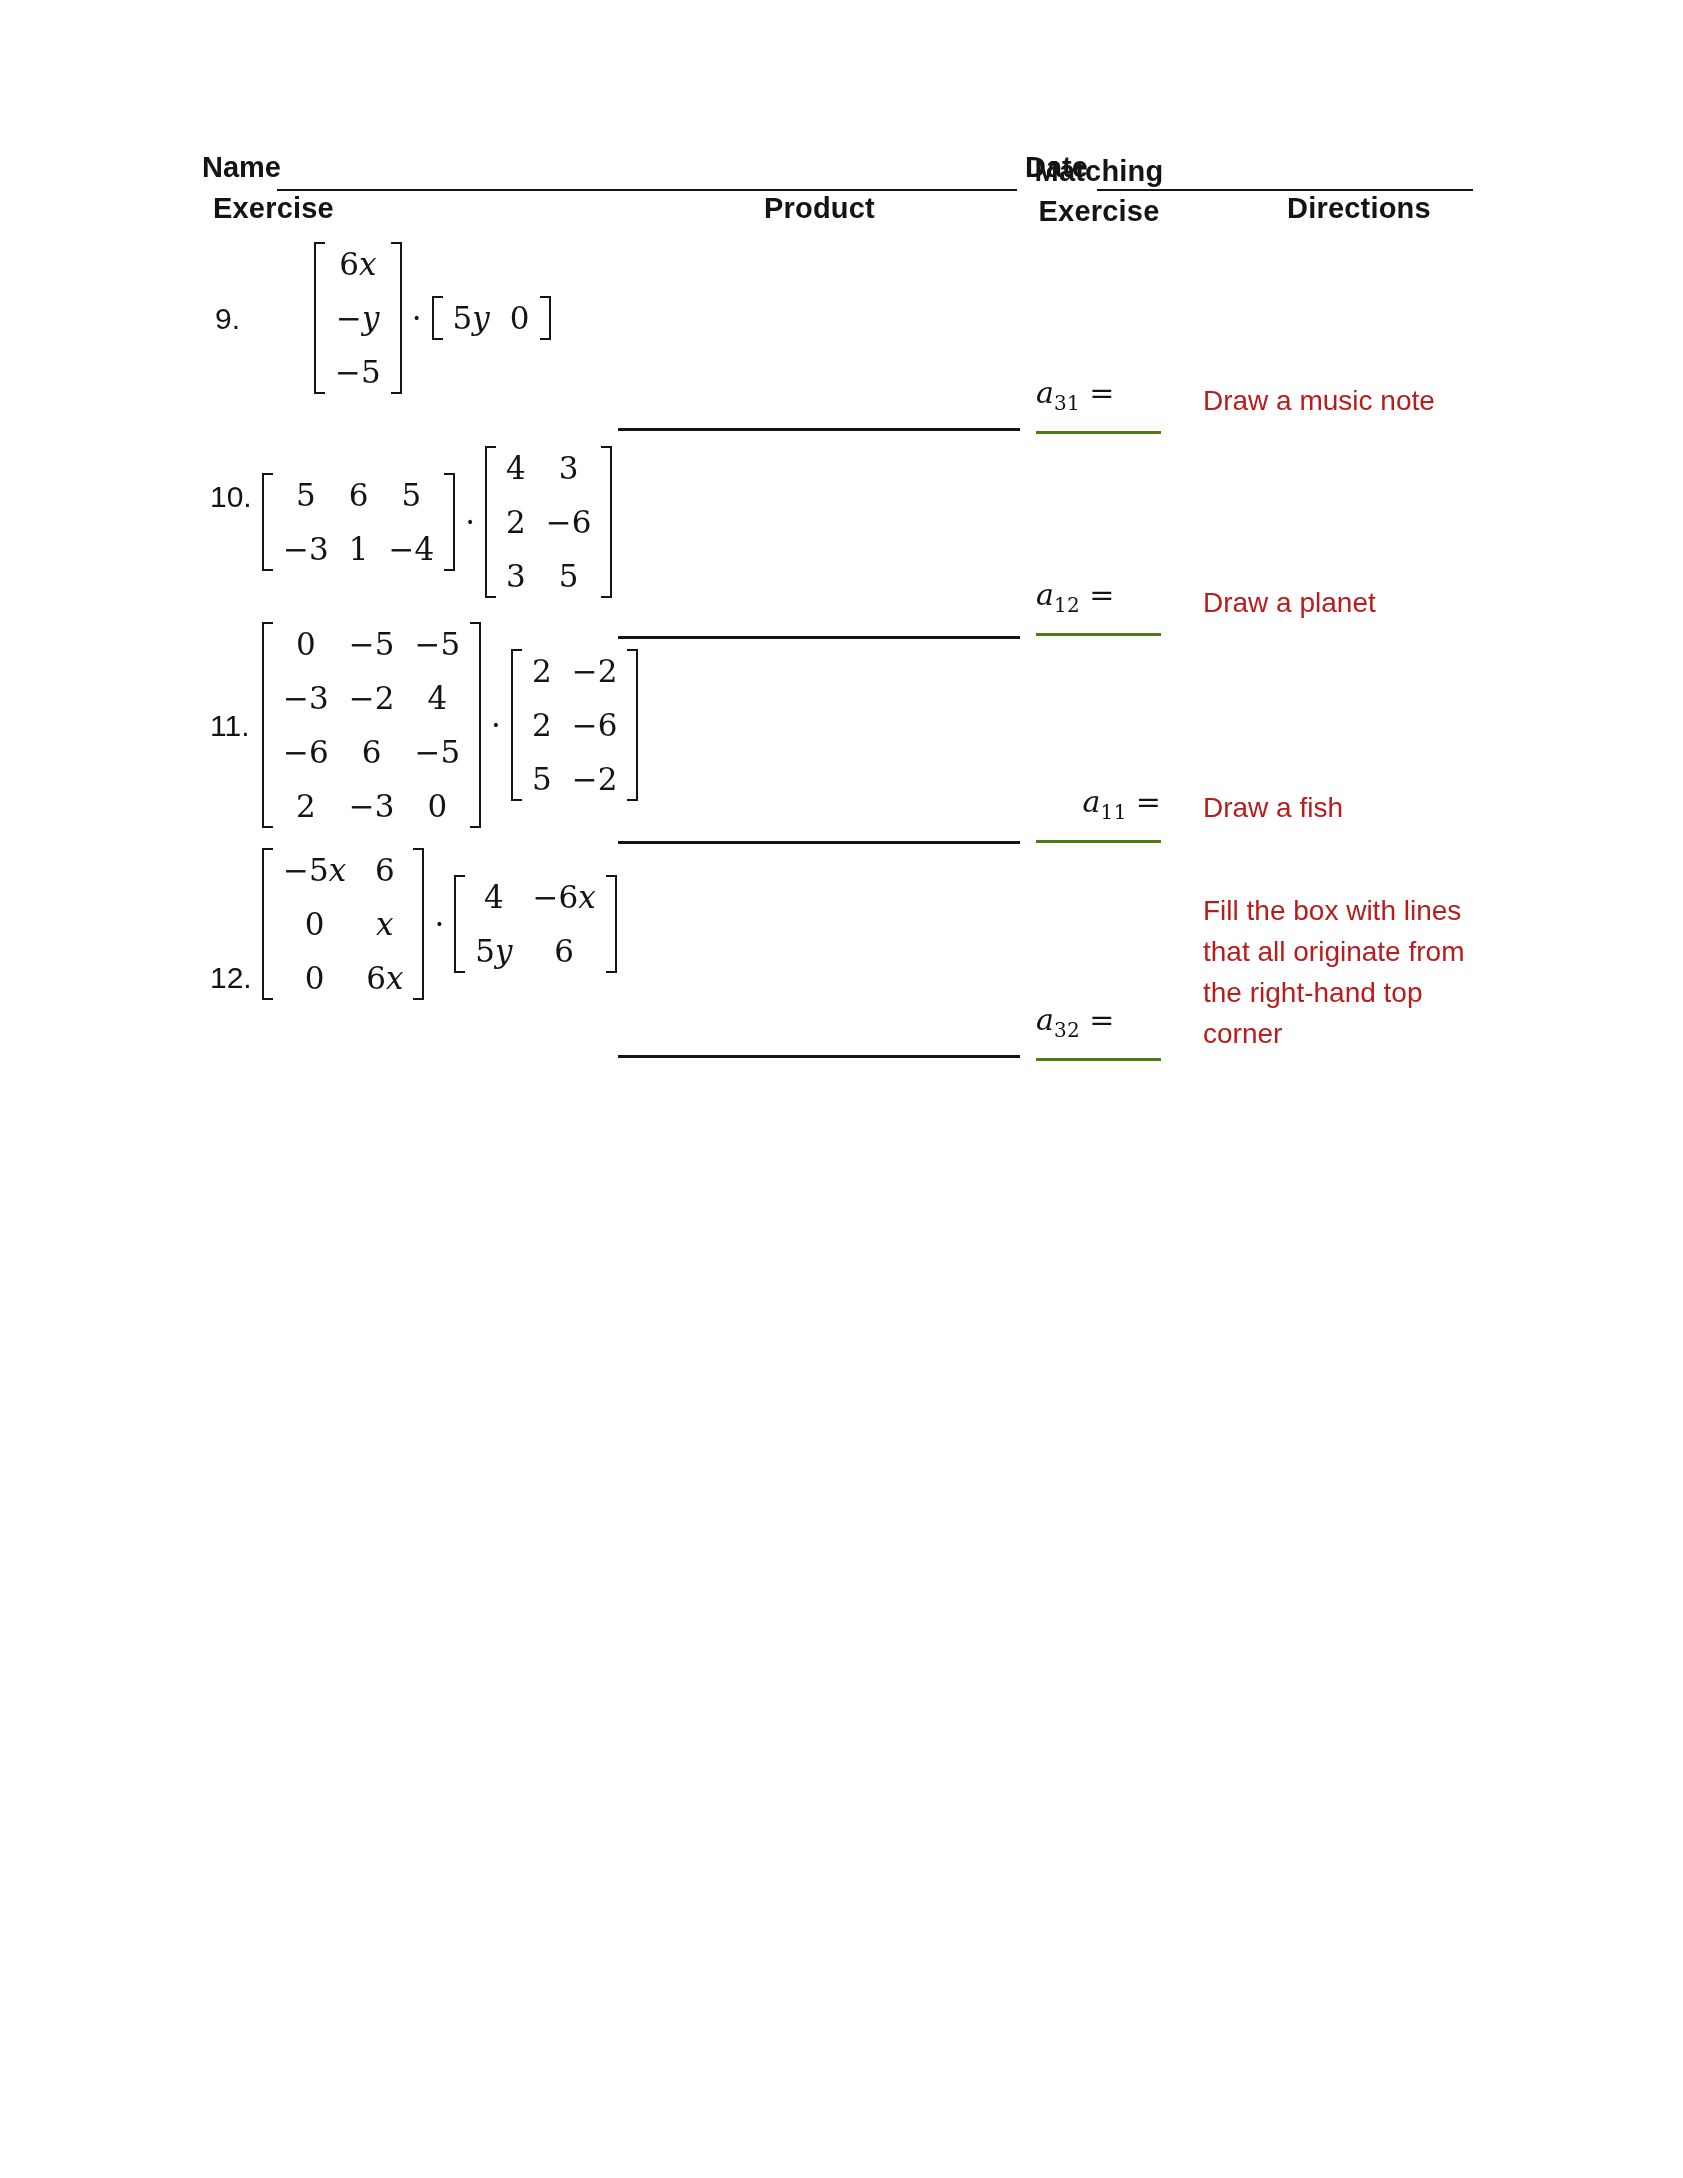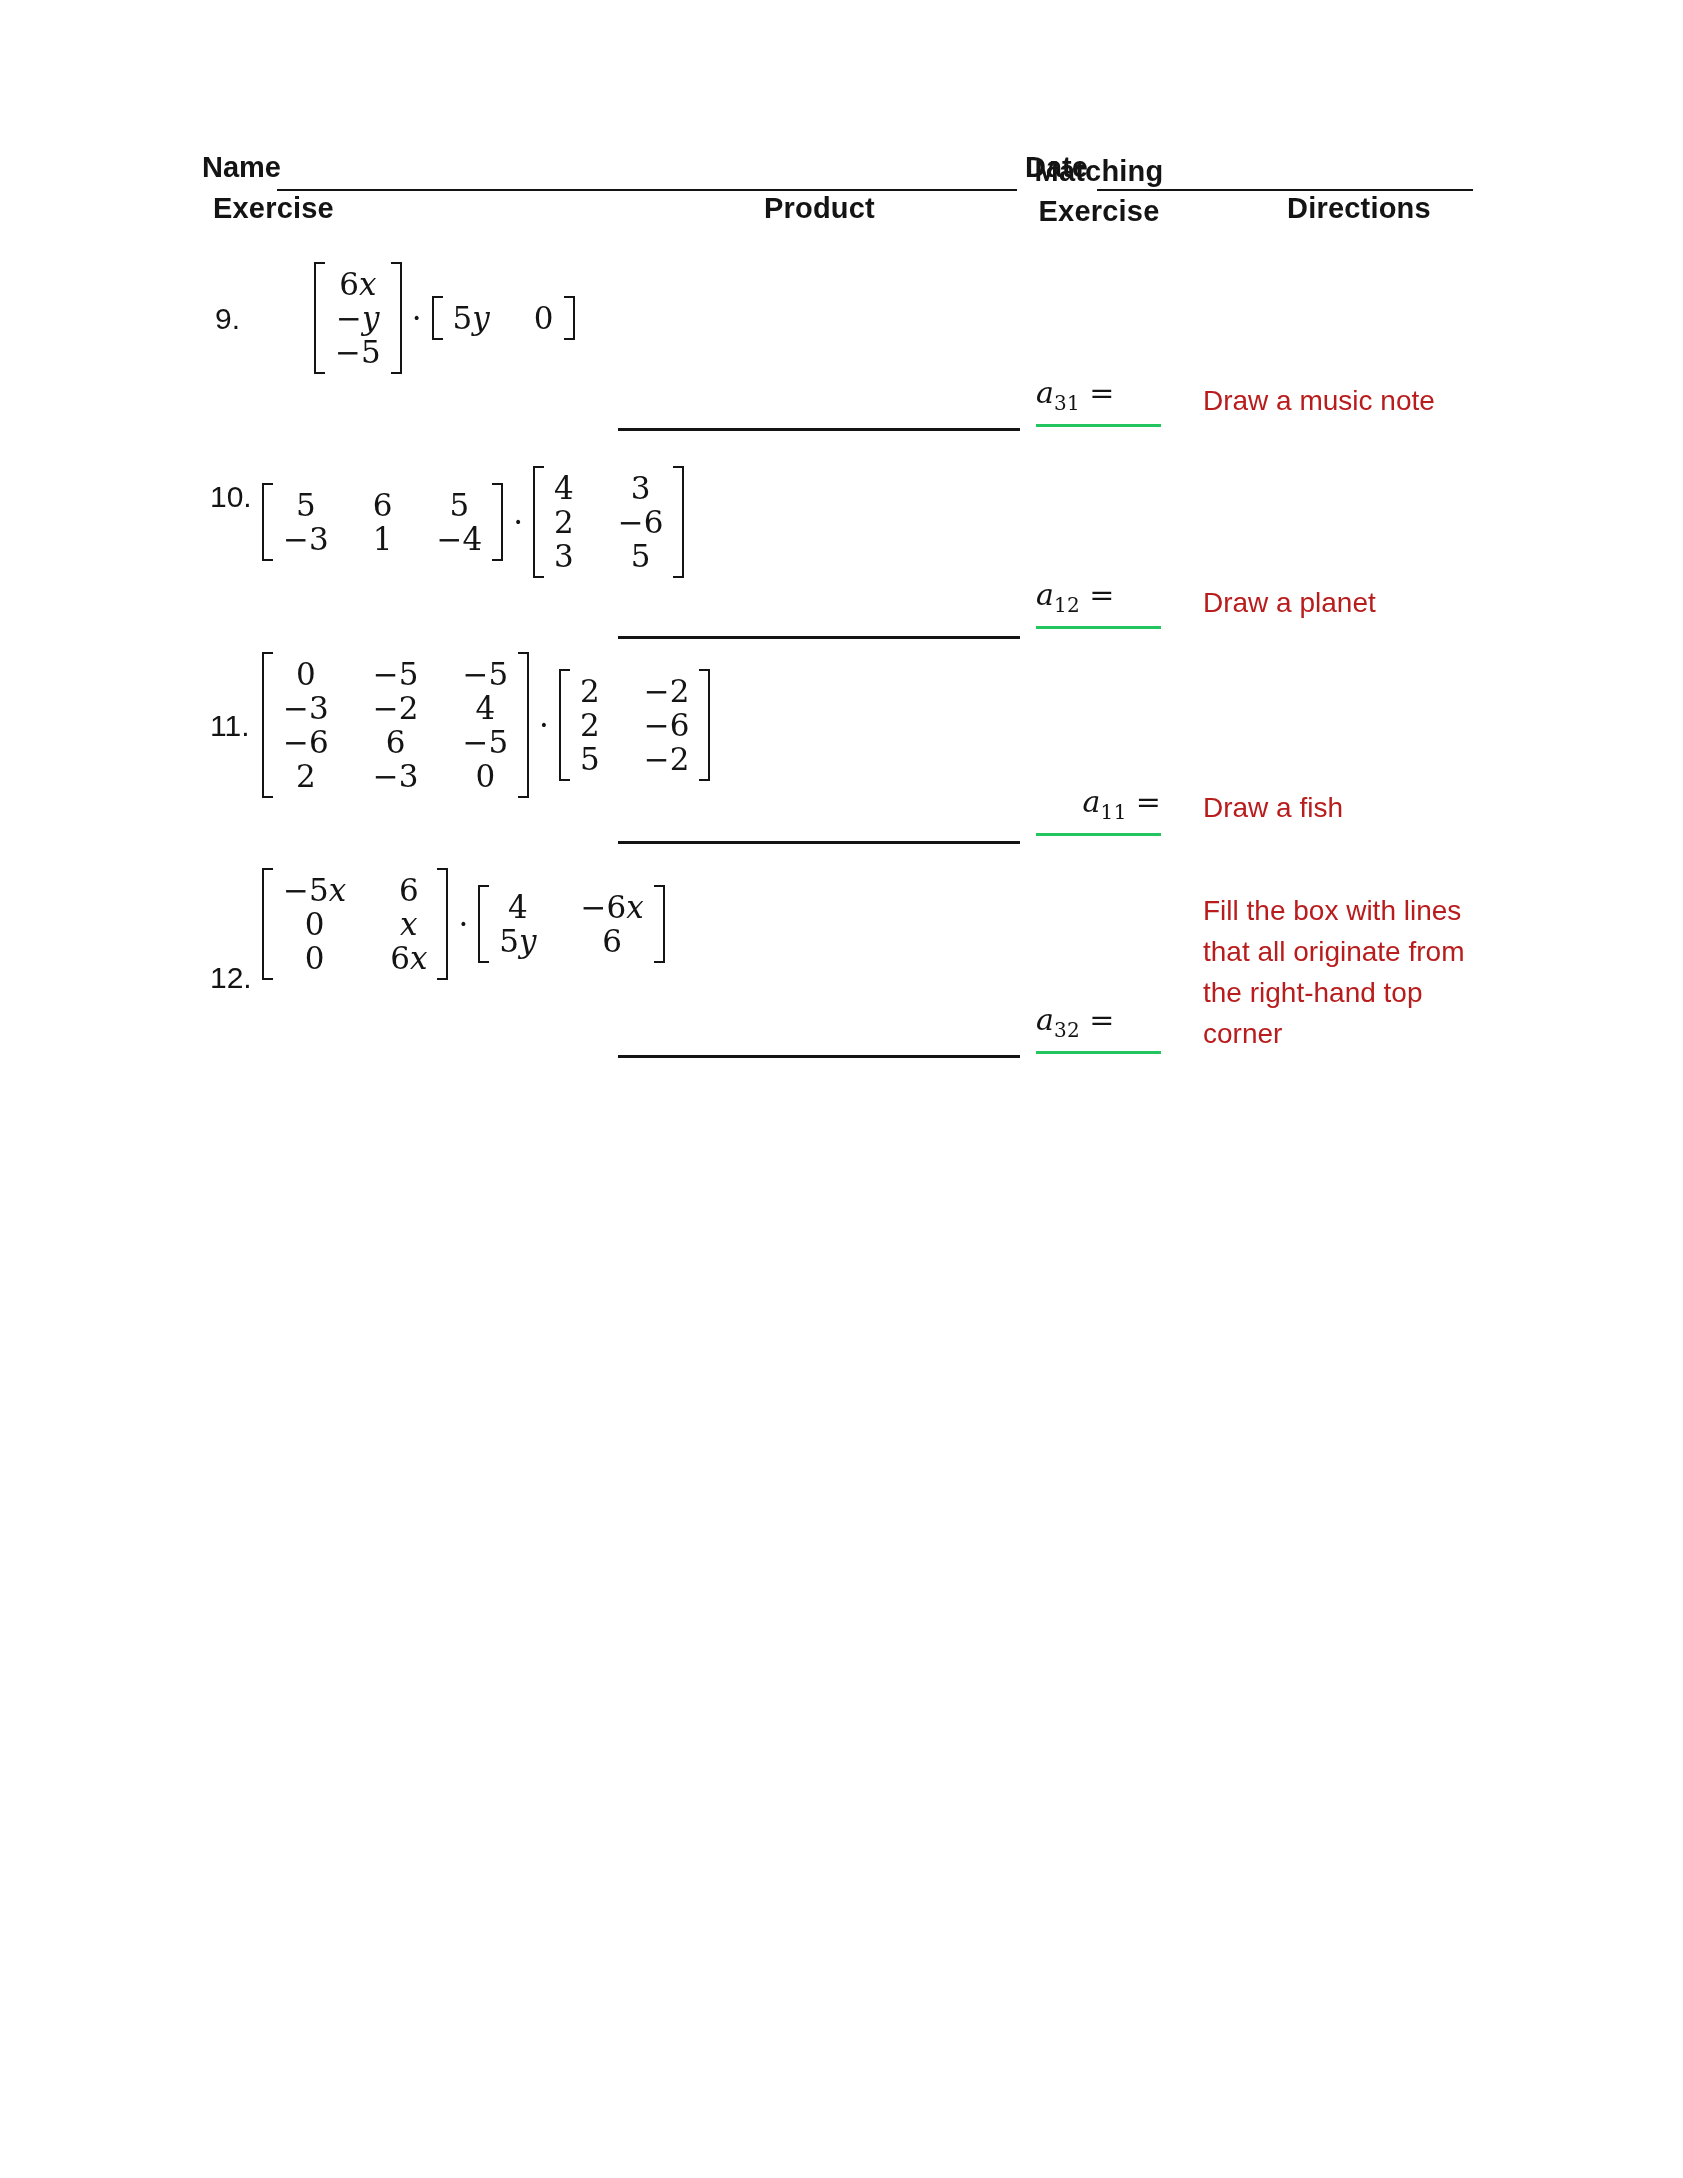--- a/index.html
+++ b/index.html
@@ -19,28 +19,28 @@
   .expr {
     position:absolute; display:flex; align-items:center;
     font-family:"DejaVu Serif", serif; font-size:31px; color:#141414;
   }
   .matrix { display:inline-flex; align-items:stretch; }
   .bk { width:9px; flex:none; }
   .bl { border-left:2.5px solid #141414; border-top:2.5px solid #141414; border-bottom:2.5px solid #141414; }
   .br { border-right:2.5px solid #141414; border-top:2.5px solid #141414; border-bottom:2.5px solid #141414; }
   .mbody {
     display:grid; column-gap:44px; row-gap:0; padding:5px 10px;
-    align-items:center; justify-items:center; line-height:34px;
+    align-items:center; justify-items:center; line-height:34px;gap:20px;
   }
   .mcell { white-space:nowrap; }
   .mvar { font-style:italic; }
   .mdot { margin:0 10px; font-size:31px; }
   .melem {
-    position:absolute; width:125px; border-bottom:3px solid #22c55e;
-    padding-bottom:3px; font-family:"DejaVu Serif", serif; font-size:30px;
+    position:absolute; width:125px; border-bottom:3px solid #4d7c0f;
+    padding-bottom:10px; font-family:"DejaVu Serif", serif; font-size:30px;
     line-height:35px; white-space:nowrap;
   }
   .melem sub { font-size:20px; vertical-align:-7px; letter-spacing:0.5px; }
   .melem .meq { margin-left:9px; }
   .melem .mvar { font-style:italic; }
 </style>
 </head>
 <body>
 
 <div class="page">

